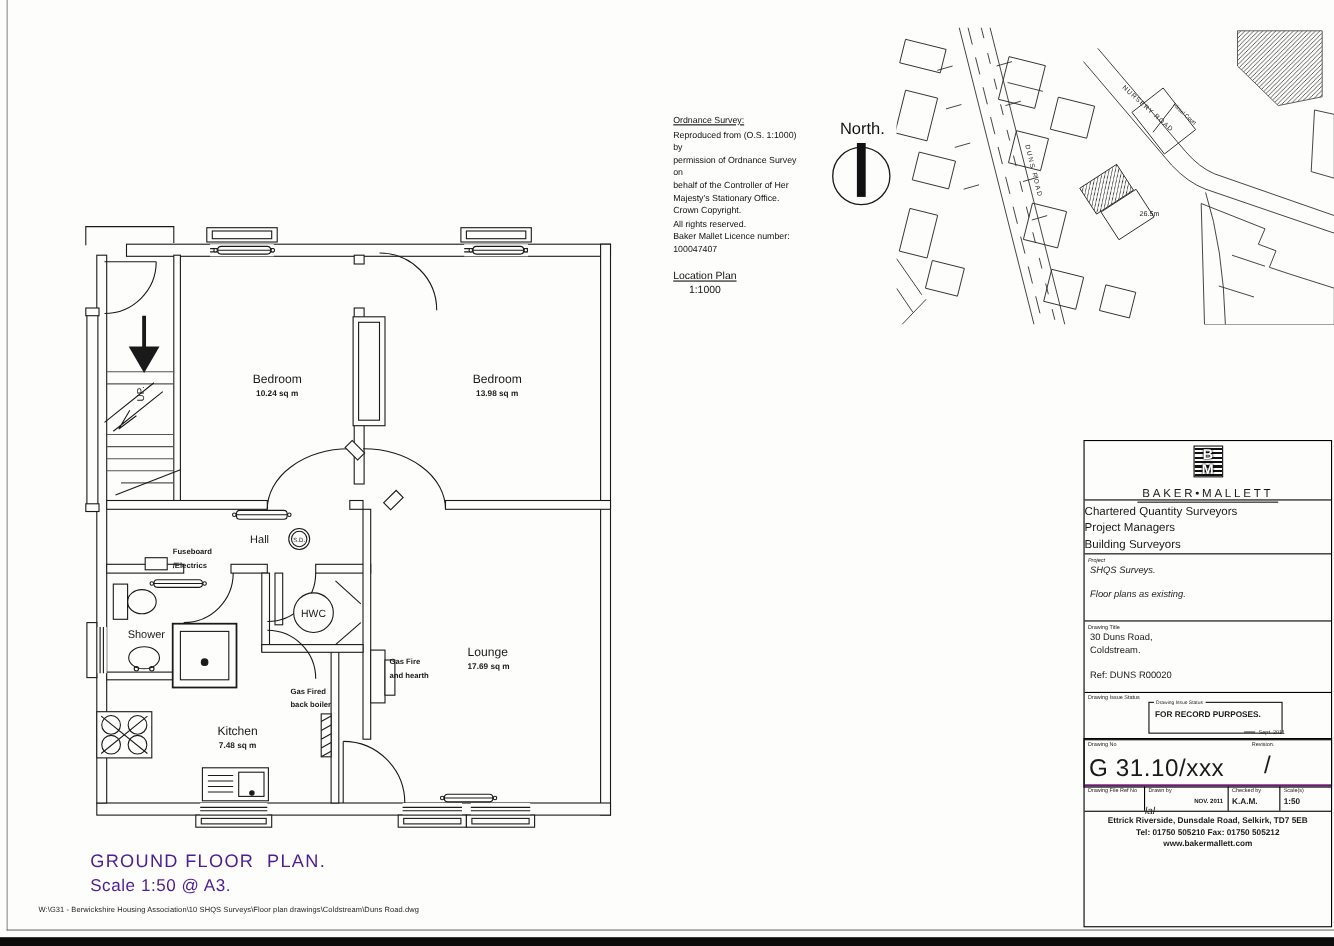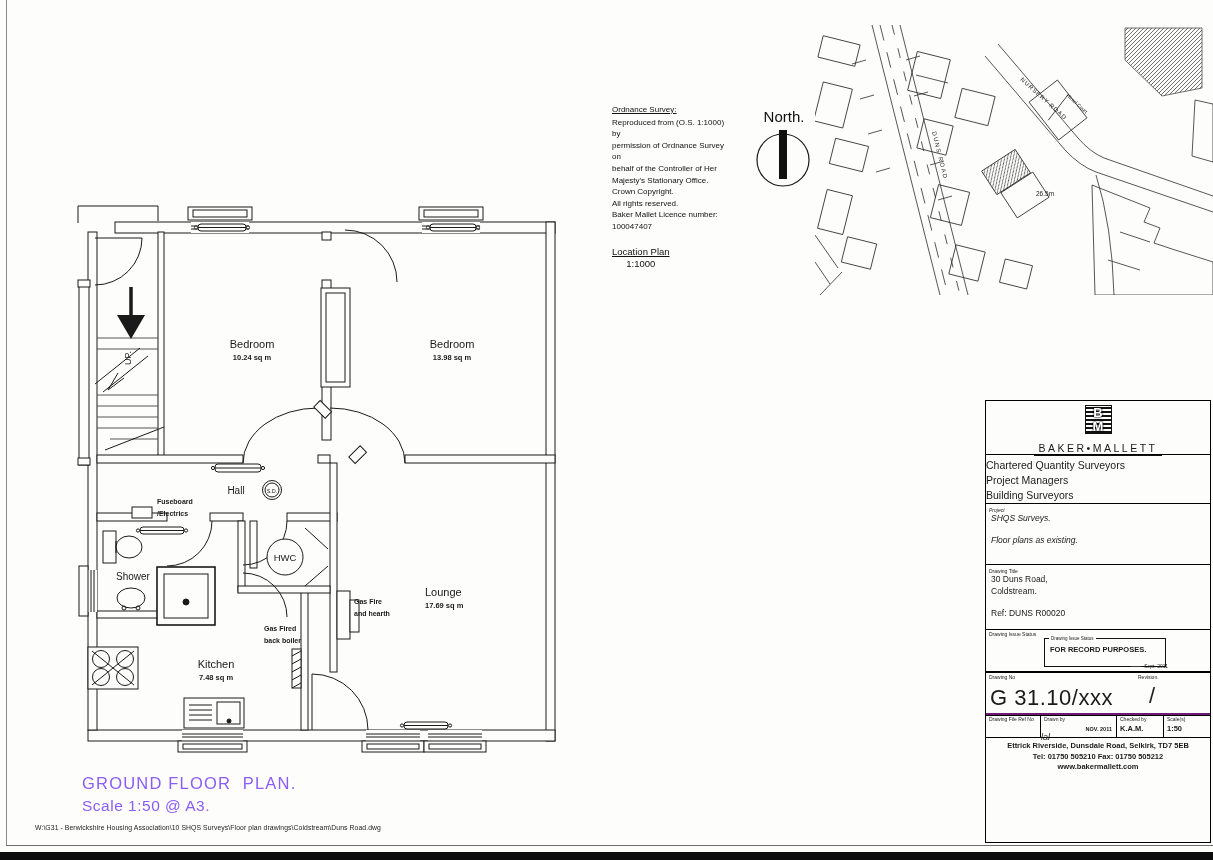--- a/index.html
+++ b/index.html
@@ -11,21 +11,21 @@
   #edge-left{left:6px;top:0;width:1px;height:846px;background:#8a8a8a;}
   #edge-bottom-line{left:6px;top:845px;width:1207px;height:1px;background:#6f6f6f;}
   #edge-bottom-strip{left:0;top:852px;width:1213px;height:8px;background:#0c0c0c;}
   
   #os-note{left:612px;top:104px;width:122px;font-size:8px;line-height:11.6px;color:#111;}
   #os-note .t{text-decoration:underline;margin-bottom:1px;}
   
   #loc-plan{left:612px;top:246px;font-size:9.5px;line-height:12px;color:#111;text-align:center;}
   #loc-plan .t{text-decoration:underline;}
   
-  #caption{left:82px;top:774px;color:#8b5cf6;}
+  #caption{left:82px;top:774px;color:#4c1d95;}
   #caption .l1{font-size:16.5px;letter-spacing:1.2px;white-space:pre;}
   #caption .l2{font-size:15.5px;letter-spacing:.5px;margin-top:4px;}
   #file-path{left:35px;top:824px;font-size:6.8px;color:#222;letter-spacing:.1px;}
   
   #tb{left:985px;top:400px;width:226px;height:443px;border:1.5px solid #000;background:#fdfdfc;
       display:flex;flex-direction:column;box-sizing:border-box;}
   .tb-sec{position:relative;border-bottom:1px solid #000;box-sizing:border-box;}
   .tb-label{position:absolute;top:1px;left:3px;font-size:5px;color:#222;}
   #tb-logo{height:54px;text-align:center;}
   #bm-logo{display:inline-block;margin-top:4px;width:25px;height:27px;

